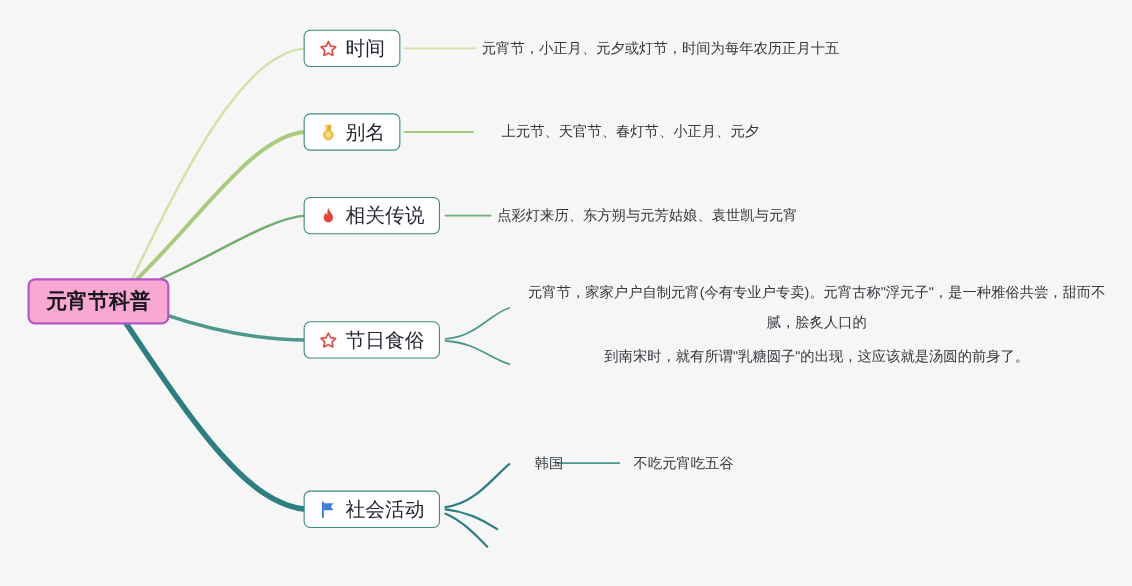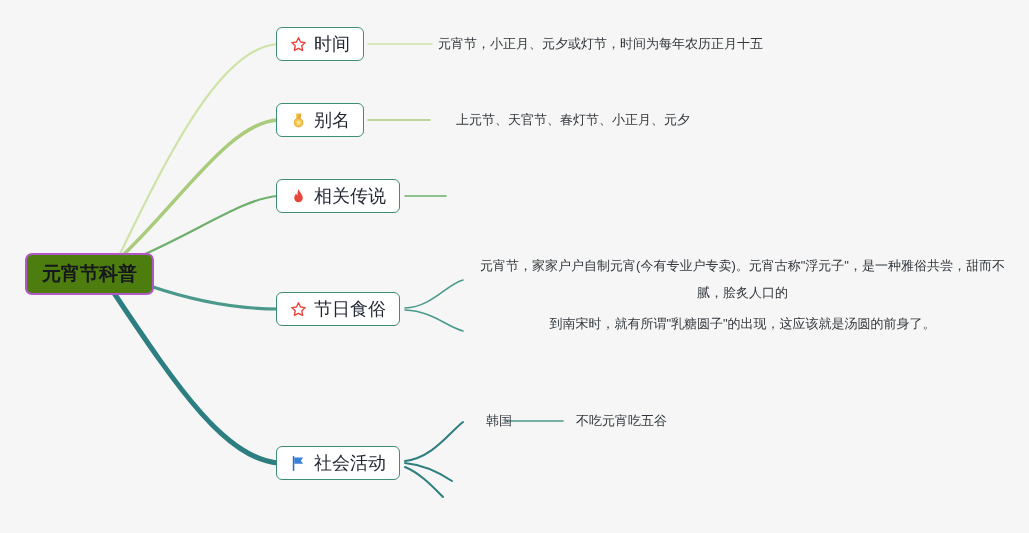--- a/index.html
+++ b/index.html
@@ -30,21 +30,21 @@
     padding:0 13px;
     height:34px;
     font-size:18px;
     color:#1f2430;
     box-sizing:border-box;
     cursor:pointer;
     white-space:nowrap;
   }
   .root-node{
     position:absolute;
-    background:#4d7c0f;
+    background:#f9a8d4;
     border:2px solid #b158c6;
     border-radius:7px;
     padding:0 15px;
     height:42px;
     display:flex;
     align-items:center;
     font-size:19px;
     font-weight:bold;
     color:#15171c;
     box-sizing:border-box;
@@ -123,20 +123,21 @@
   <div class="leaf" style="left:438px;top:110px;margin-left:18px;">上元节、天官节、春灯节、小正月、元夕</div>
 
   <div class="node" style="left:276px;top:179px;">
     <span class="icon">
       <svg viewBox="0 0 24 24">
           <path d="M12 1.5c1.2 4.5 6 7.5 6 12.5a6 6 0 0 1-12 0c0-2.6 1.4-4.4 2.8-6.3.3 1.3.9 2.2 1.9 2.8-.4-2.9.3-6 1.3-9z" fill="#e8453c"></path>
         </svg>
     </span>
     <span>相关传说</span>
   </div>
+  <div class="leaf" style="left:452px;top:186px;">点彩灯来历、东方朔与元芳姑娘、袁世凯与元宵</div>
 
   <div class="node" style="left:276px;top:292px;">
     <span class="icon">
       <svg viewBox="0 0 24 24">
           <path d="M12 2.5l2.9 5.9 6.5.9-4.7 4.6 1.1 6.5L12 17.3l-5.8 3.1 1.1-6.5L2.6 9.3l6.5-.9z" fill="#ffffff" stroke="#e8453c" stroke-width="2" stroke-linejoin="round"></path>
         </svg>
     </span>
     <span>节日食俗</span>
   </div>
   <div class="leaf wrap" style="left:470px;top:252px;width:545px;">元宵节，家家户户自制元宵(今有专业户专卖)。元宵古称"浮元子"，是一种雅俗共尝，甜而不腻，脍炙人口的</div>

